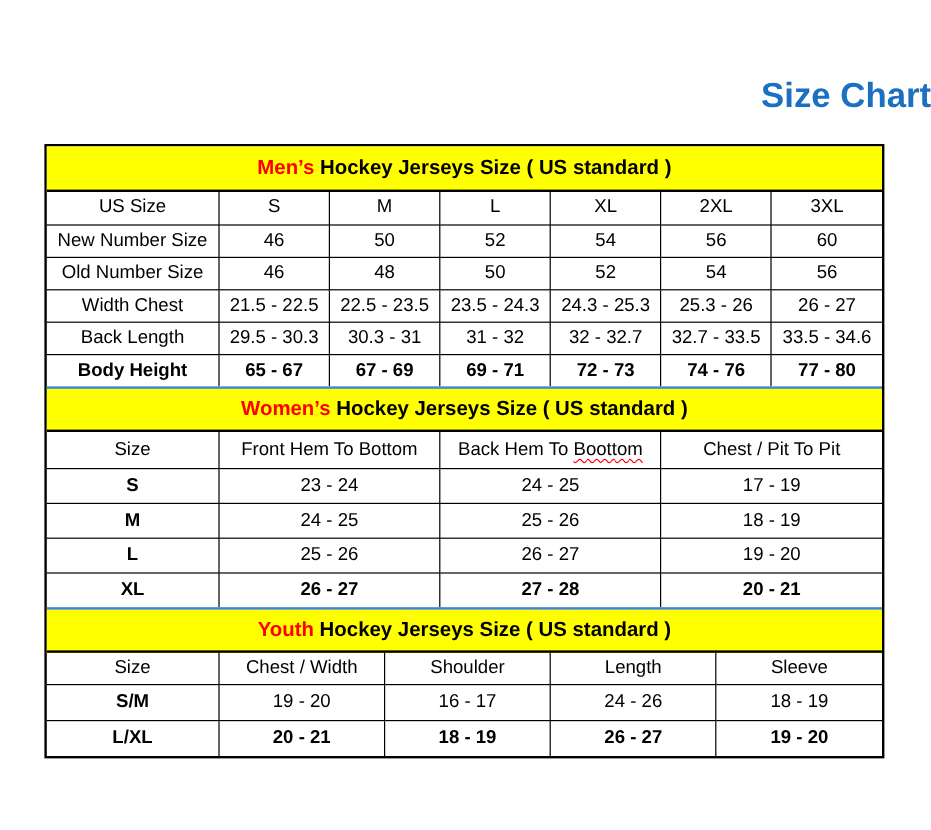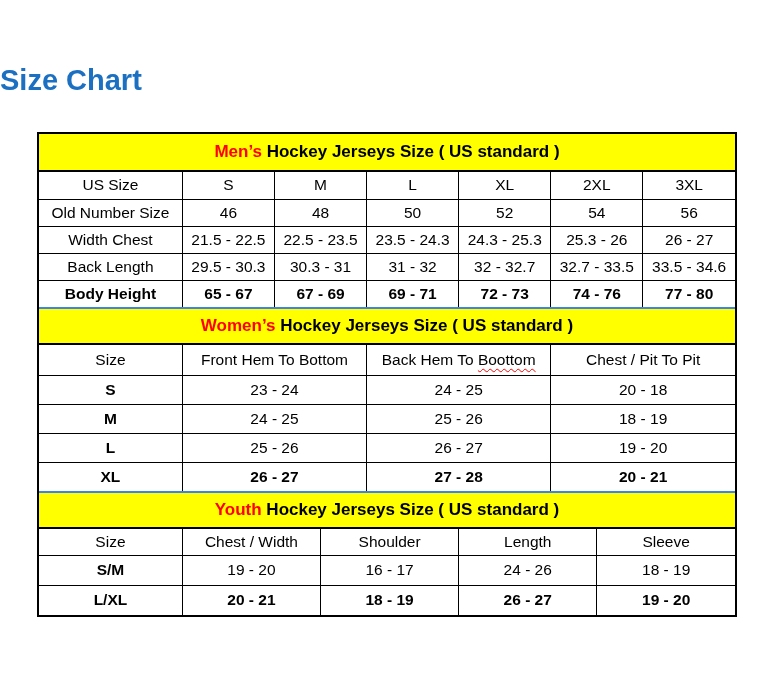--- a/index.html
+++ b/index.html
@@ -5,29 +5,29 @@
   * { box-sizing: border-box; margin: 0; padding: 0; }
   html, body {
     width: 776px; height: 692px;
     background: #ffffff;
     font-family: "Liberation Sans", sans-serif;
     overflow: hidden;
   }
   .page-title {
     margin: 64px 0 0 0;
     width: 776px;
-    text-align: left;
+    text-align: right;
     font-size: 29px;
     font-weight: bold;
     color: #1b70c2;
     letter-spacing: 0px;
   }
   .chart-wrap {
     position: absolute;
-    left: 37px; top: 132px;
+    left: 37px; top: 120px;
     width: 700px;
     border: 2px solid #000;
     background: #fff;
   }
   .band {
     height: 38px;
     background: #ffff00;
     display: flex;
     align-items: center;
     justify-content: center;
@@ -106,20 +106,29 @@
         <th>S</th>
         <th>M</th>
         <th>L</th>
         <th>XL</th>
         <th>2XL</th>
         <th>3XL</th>
       </tr>
     </thead>
     <tbody>
       <tr>
+        <td class="rl">New Number Size</td>
+        <td>46</td>
+        <td>50</td>
+        <td>52</td>
+        <td>54</td>
+        <td>56</td>
+        <td>60</td>
+      </tr>
+      <tr>
         <td class="rl">Old Number Size</td>
         <td>46</td>
         <td>48</td>
         <td>50</td>
         <td>52</td>
         <td>54</td>
         <td>56</td>
       </tr>
       <tr>
         <td class="rl">Width Chest</td>
@@ -167,21 +176,21 @@
         <th>Front Hem To Bottom</th>
         <th><span>Back Hem To </span><span class="squiggle">Boottom</span></th>
         <th>Chest / Pit To Pit</th>
       </tr>
     </thead>
     <tbody>
       <tr>
         <td class="rb">S</td>
         <td>23 - 24</td>
         <td>24 - 25</td>
-        <td>20 - 18</td>
+        <td>17 - 19</td>
       </tr>
       <tr>
         <td class="rb">M</td>
         <td>24 - 25</td>
         <td>25 - 26</td>
         <td>18 - 19</td>
       </tr>
       <tr>
         <td class="rb">L</td>
         <td>25 - 26</td>

